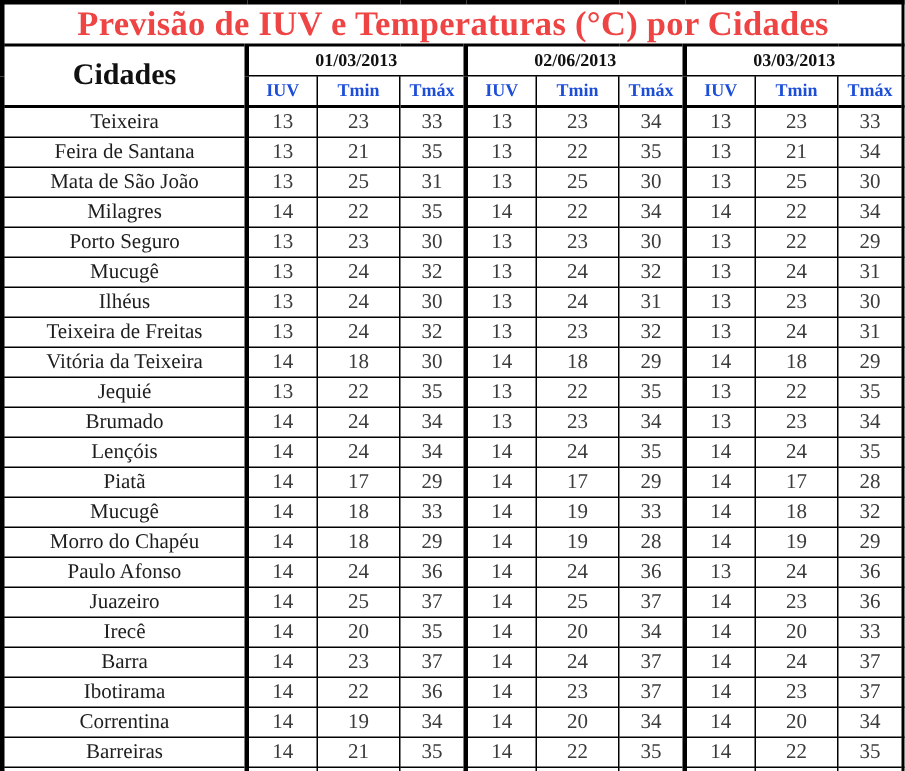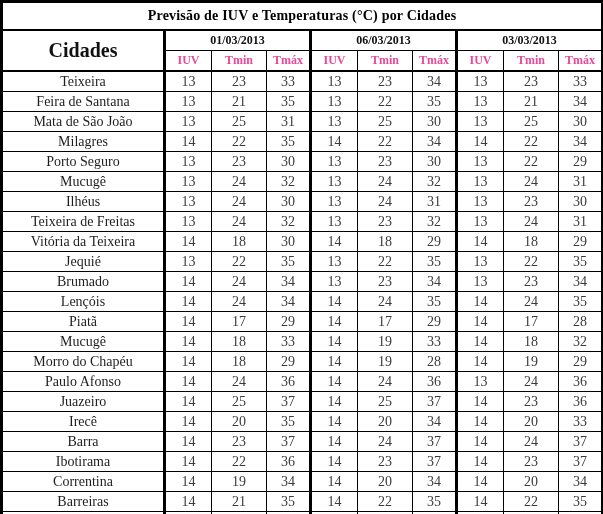--- a/index.html
+++ b/index.html
@@ -24,23 +24,23 @@
     text-align: center;
     vertical-align: middle;
     padding: 0;
     white-space: nowrap;
     overflow: hidden;
   }
   
   .gs { border-left: 3px solid #000000; }
   
   th.title-cell {
-    font-size: 14px;
+    font-size: 23px;
     font-weight: bold;
-    color: #000000;
+    color: #ef4444;
     border-bottom: 2px solid #000000;
     height: 26px;
     letter-spacing: 0.2px;
   }
   
   th.city-header {
     font-size: 20px;
     font-weight: bold;
     color: #111111;
     border-bottom: 2px solid #000000;
@@ -49,21 +49,21 @@
   th.date-header {
     font-size: 12px;
     font-weight: bold;
     color: #111111;
     height: 19px;
   }
   
   th.sub-header {
     font-size: 12px;
     font-weight: bold;
-    color: #ec4899;
+    color: #1d4ed8;
     border-bottom: 2px solid #000000;
     height: 19px;
   }
   
   td.city-cell {
     font-size: 14px;
     color: #1d1d1d;
     height: 19px;
   }
   td.value-cell {
@@ -87,21 +87,21 @@
       <col style="width:55px">
       <col style="width:44px">
   </colgroup>
   <thead>
     <tr>
       <th class="title-cell" colspan="10">Previsão de IUV e Temperaturas (°C) por Cidades</th>
     </tr>
     <tr>
       <th class="city-header" rowspan="2">Cidades</th>
       <th class="date-header gs" colspan="3">01/03/2013</th>
-      <th class="date-header gs" colspan="3">06/03/2013</th>
+      <th class="date-header gs" colspan="3">02/06/2013</th>
       <th class="date-header gs" colspan="3">03/03/2013</th>
     </tr>
     <tr>
       <th class="sub-header gs">IUV</th>
       <th class="sub-header">Tmin</th>
       <th class="sub-header">Tmáx</th>
       <th class="sub-header gs">IUV</th>
       <th class="sub-header">Tmin</th>
       <th class="sub-header">Tmáx</th>
       <th class="sub-header gs">IUV</th>

